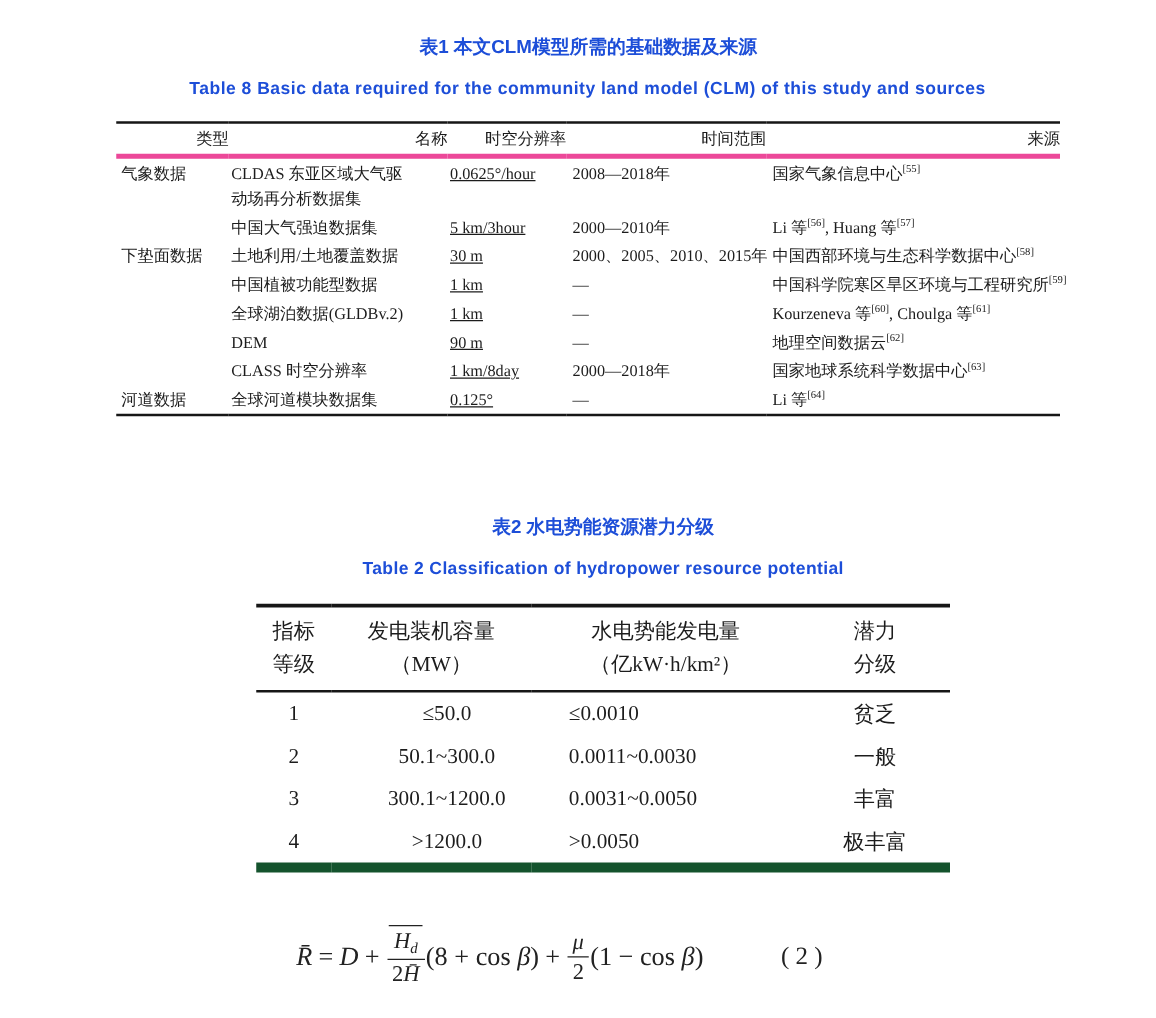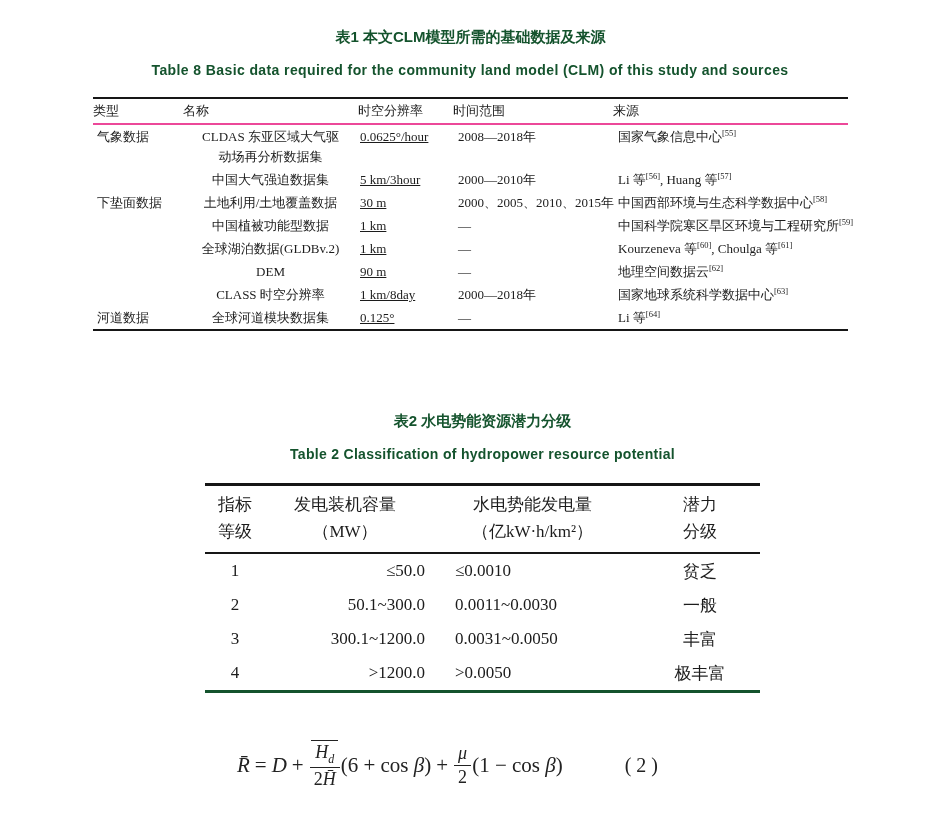--- a/index.html
+++ b/index.html
@@ -5,60 +5,60 @@
   html,body { margin:0; padding:0; }
   body {
     width:925px; height:814px; position:relative; overflow:hidden;
     background:#ffffff;
     font-family:"Liberation Serif","DejaVu Serif",serif;
     color:#1c1c1c;
   }
   .caption-zh, .caption-en {
     position:absolute; text-align:center;
     font-family:"Liberation Sans","DejaVu Sans",sans-serif;
-    font-weight:bold; color:#14532d;
+    font-weight:bold; color:#1d4ed8;
   }
   #t1-title-zh { left:93px; width:755px; top:28px; font-size:15px; }
   #t1-title-en { left:35px; width:870px; top:62px; font-size:14px; letter-spacing:0.4px; }
   #t2-title-zh { left:205px; width:555px; top:412px; font-size:15px; }
   #t2-title-en { left:155px; width:655px; top:446px; font-size:14px; letter-spacing:0.3px; }
 
   
   table.t1 {
     position:absolute; left:93px; top:97px; width:755px;
     border-collapse:collapse; table-layout:fixed; font-size:13px;
     border-top:2px solid #161616; border-bottom:2px solid #161616;
   }
   .t1 thead th {
-    font-weight:normal; text-align:left; height:24px; padding:0;
-    border-bottom:2px solid #ec4899; font-size:13px;
+    font-weight:normal; text-align:right; height:24px; padding:0;
+    border-bottom:4px solid #ec4899; font-size:13px;
   }
   .t1 tbody td {
     vertical-align:top; padding:2px 2px 1px 2px; line-height:20px;
   }
   .t1 td.cat   { padding-left:4px; white-space:nowrap; }
-  .t1 td.name  { white-space:pre-line;text-align:center; }
+  .t1 td.name  { white-space:pre-line; }
   .t1 td.resolution { white-space:nowrap;text-decoration:underline; }
   .t1 td.period { padding-left:5px; white-space:nowrap; }
   .t1 td.source { padding-left:5px; white-space:nowrap; }
   .t1 sup { font-size:8.5px; vertical-align:super; line-height:0; }
 
   
   table.t2 {
     position:absolute; left:205px; top:483px; width:555px;
     border-collapse:collapse; table-layout:fixed; font-size:17px;
-    border-top:3px solid #161616; border-bottom:3px solid #14532d;
+    border-top:3px solid #161616; border-bottom:8px solid #14532d;
   }
   .t2 thead th {
     font-weight:normal; text-align:center; padding:5px 0 7px;
     border-bottom:2px solid #161616; line-height:27px;
   }
   .t2 tbody td { height:34px; padding:0; }
   .t2 td.c0 { text-align:center; }
-  .t2 td.c1 { text-align:right; padding-left:25px; }
+  .t2 td.c1 { text-align:center; padding-left:25px; }
   .t2 td.c2 { text-align:left; padding-left:30px; }
   .t2 td.c3 { text-align:center; }
 
   
   .formula {
     position:absolute; left:237px; top:733px; height:64px;
     display:flex; align-items:center; font-size:21px; color:#222;
   }
   .formula .mi { font-style:italic; }
   .formula .mo { margin:0 5px; }
@@ -214,21 +214,21 @@
 
   <div class="formula">
     <span class="mi">R̄</span>
     <span class="mo">=</span>
     <span class="mi">D</span>
     <span class="mo">+</span>
     <span class="frac">
       <span class="num overbar"><span class="mi">H</span><sub>d</sub></span>
       <span class="den"><span>2</span><span class="mi">H̄</span></span>
     </span>
-    <span class="grp"><span>(6 + cos </span><span class="mi">β</span><span>)</span></span>
+    <span class="grp"><span>(8 + cos </span><span class="mi">β</span><span>)</span></span>
     <span class="mo">+</span>
     <span class="frac">
       <span class="num"><span class="mi">μ</span></span>
       <span class="den">2</span>
     </span>
     <span class="grp"><span>(1 − cos </span><span class="mi">β</span><span>)</span></span>
     <span class="eq-num">(2)</span>
   </div>
 
 </div>

